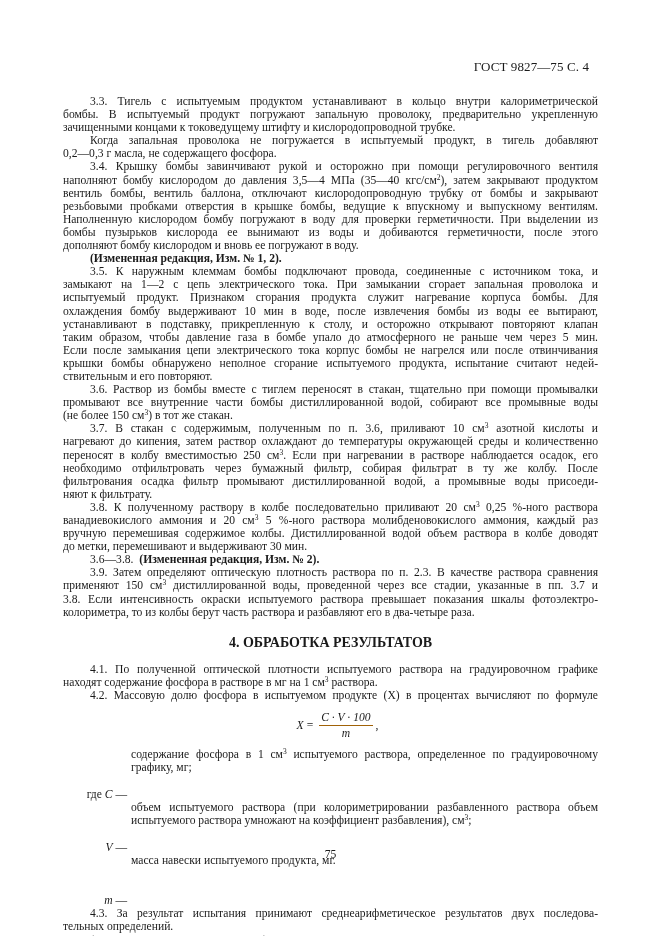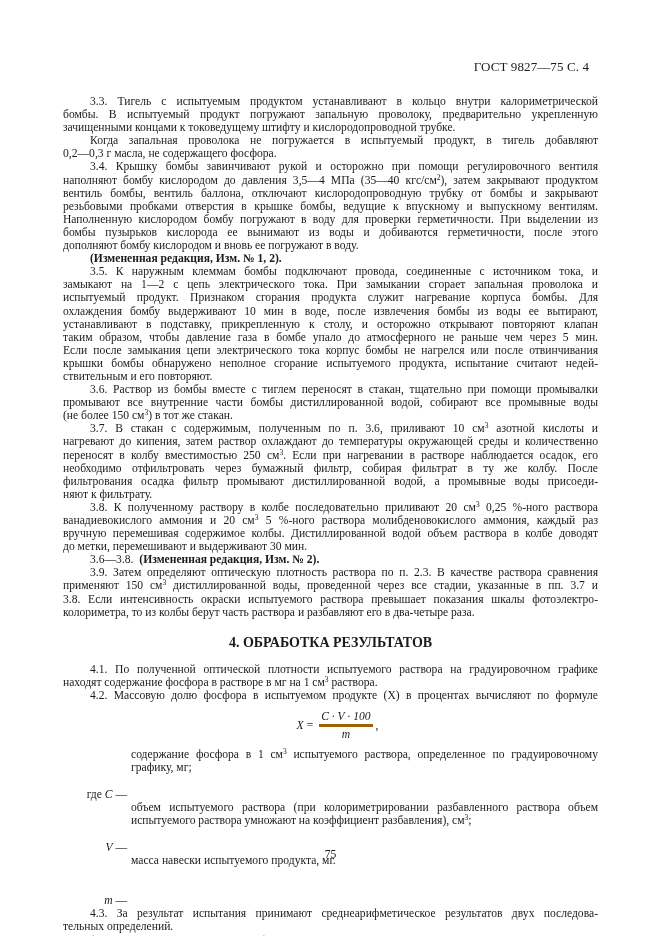--- a/index.html
+++ b/index.html
@@ -73,21 +73,21 @@
     }
     .formula .var { font-style: italic; }
     .frac {
       display: inline-flex;
       flex-direction: column;
       align-items: center;
       margin: 0 3px;
       vertical-align: middle;
     }
     .frac .num {
-      border-bottom: 3px solid #a16207;
+      border-bottom: 1px solid #a16207;
       padding: 0 2px 1px 2px;
       line-height: 13px;
     }
     .frac .den {
       line-height: 14px;
       padding-top: 1px;
     }
     .def {
       display: flex;
     }

